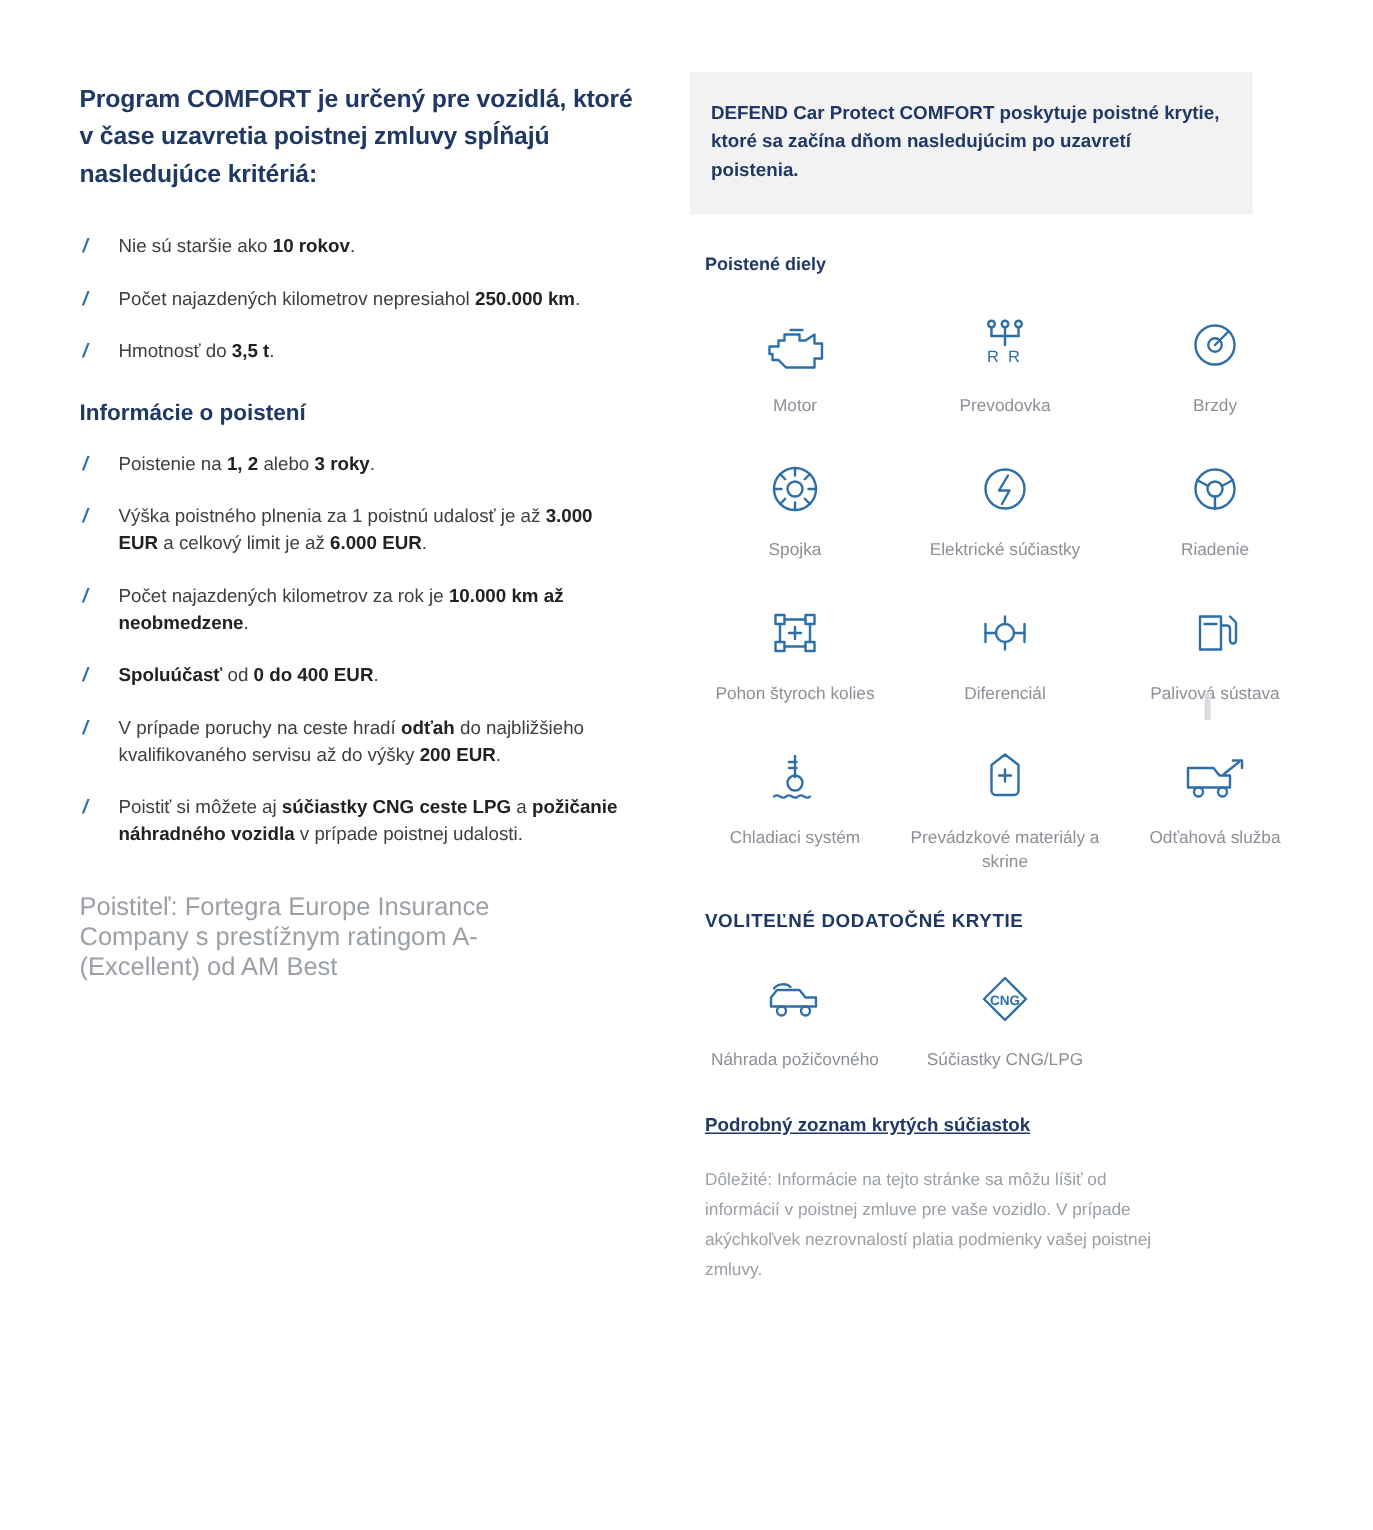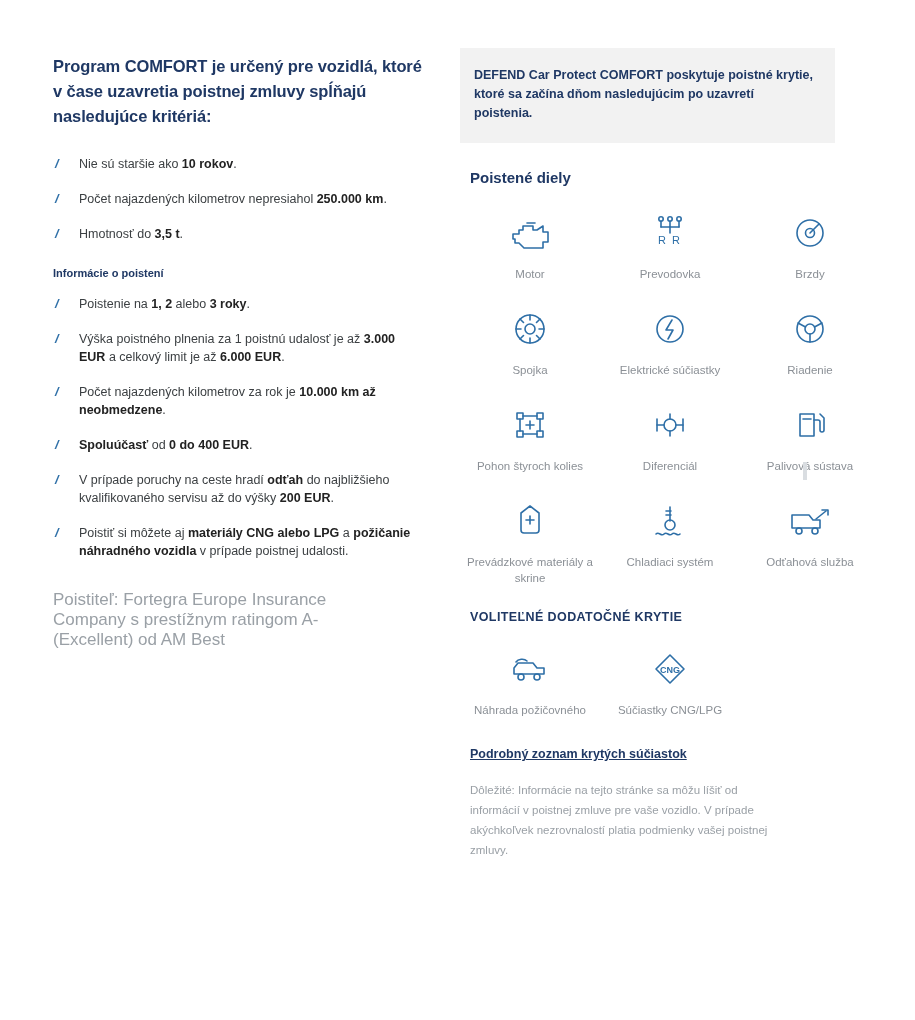--- a/index.html
+++ b/index.html
@@ -58,21 +58,21 @@
     left: 2px;
     top: 0px;
     color: #2e6fa7;
     font-size: 13px;
     font-weight: bold;
     font-style: italic;
   }
   .bullet-item b { color: #222222; font-weight: bold; }
 
   .section-heading {
-    font-size: 11px;
+    font-size: 15px;
     font-weight: bold;
     color: #1f3864;
     margin: 24px 0 16px 0;
   }
 
   .footnote {
     margin-top: 30px;
     font-size: 17px;
     line-height: 20px;
     color: #9aa0a6;
@@ -95,21 +95,21 @@
   }
   .callout-text {
     font-size: 12.5px;
     line-height: 19px;
     font-weight: bold;
     color: #1f3864;
     margin: 0;
   }
 
   .parts-heading {
-    font-size: 15px;
+    font-size: 12px;
     font-weight: bold;
     color: #1f3864;
     margin: 4px 0 16px 10px;
   }
 
   .grid {
     display: grid;
     grid-template-columns: 140px 140px 140px;
     row-gap: 16px;
     margin-left: 0px;
@@ -190,21 +190,21 @@
       </ul>
 
     <h2 class="section-heading">Informácie o poistení</h2>
 
     <ul class="bullet-list" id="info-list">
         <li class="bullet-item"><span class="slash">/</span><span><span>Poistenie na </span><b>1, 2</b><span> alebo </span><b>3 roky</b><span>.</span></span></li>
         <li class="bullet-item"><span class="slash">/</span><span><span>Výška poistného plnenia za 1 poistnú udalosť je až </span><b>3.000 EUR</b><span> a celkový limit je až </span><b>6.000 EUR</b><span>.</span></span></li>
         <li class="bullet-item"><span class="slash">/</span><span><span>Počet najazdených kilometrov za rok je </span><b>10.000 km až neobmedzene</b><span>.</span></span></li>
         <li class="bullet-item"><span class="slash">/</span><span><b>Spoluúčasť</b><span> od </span><b>0 do 400 EUR</b><span>.</span></span></li>
         <li class="bullet-item"><span class="slash">/</span><span><span>V prípade poruchy na ceste hradí </span><b>odťah</b><span> do najbližšieho kvalifikovaného servisu až do výšky </span><b>200 EUR</b><span>.</span></span></li>
-        <li class="bullet-item"><span class="slash">/</span><span><span>Poistiť si môžete aj </span><b>materiály CNG alebo LPG</b><span> a </span><b>požičanie náhradného vozidla</b><span> v prípade poistnej udalosti.</span></span></li>
+        <li class="bullet-item"><span class="slash">/</span><span><span>Poistiť si môžete aj </span><b>súčiastky CNG ceste LPG</b><span> a </span><b>požičanie náhradného vozidla</b><span> v prípade poistnej udalosti.</span></span></li>
       </ul>
 
     <div class="footnote">Poistiteľ: Fortegra Europe Insurance Company s prestížnym ratingom A- (Excellent) od AM Best</div>
   </div>
 
   <div class="right-col">
 
     <div class="callout">
       <p class="callout-text">DEFEND Car Protect COMFORT poskytuje poistné krytie, ktoré sa začína dňom nasledujúcim po uzavretí poistenia.</p>
     </div>
@@ -301,37 +301,37 @@
             <svg width="40" height="42" viewBox="0 0 40 42">
               <path fill="none" stroke="#2e6fa7" stroke-width="1.6" stroke-linecap="round" stroke-linejoin="round" d="M10 10h14v22H10z"></path>
               <path fill="none" stroke="#2e6fa7" stroke-width="1.6" stroke-linecap="round" stroke-linejoin="round" d="M13 15h8"></path>
               <path fill="none" stroke="#2e6fa7" stroke-width="1.6" stroke-linecap="round" stroke-linejoin="round" d="M24 16h4a2 2 0 012 2v8a2 2 0 002 2 2 2 0 002-2V14l-4-4"></path>
             </svg>
           </div>
           <div class="icon-label">Palivová sústava</div>
         </div>
         <div class="grid-cell">
           <div class="icon-wrap">
-            <svg width="38" height="44" viewBox="0 0 38 44">
-              <path fill="none" stroke="#2e6fa7" stroke-width="1.6" stroke-linecap="round" stroke-linejoin="round" d="M19 7l9 7v17a3 3 0 01-3 3H13a3 3 0 01-3-3V14z"></path>
-              <path fill="none" stroke="#2e6fa7" stroke-width="1.6" stroke-linecap="round" stroke-linejoin="round" d="M19 17v8M15 21h8"></path>
-            </svg>
-          </div>
-          <div class="icon-label">Prevádzkové materiály a skrine</div>
-        </div>
-        <div class="grid-cell">
-          <div class="icon-wrap">
             <svg width="44" height="40" viewBox="0 0 44 40">
               <path fill="none" stroke="#2e6fa7" stroke-width="1.6" stroke-linecap="round" stroke-linejoin="round" d="M22 6v14"></path>
               <circle cx="22" cy="24" r="5" fill="none" stroke="#2e6fa7" stroke-width="1.6" stroke-linecap="round" stroke-linejoin="round"></circle>
               <path fill="none" stroke="#2e6fa7" stroke-width="1.6" stroke-linecap="round" stroke-linejoin="round" d="M18 10h5M18 14h5"></path>
               <path fill="none" stroke="#2e6fa7" stroke-width="1.6" stroke-linecap="round" stroke-linejoin="round" d="M8 33c3-3 5 3 8 0s5 3 8 0 5 3 8 0"></path>
             </svg>
           </div>
           <div class="icon-label">Chladiaci systém</div>
+        </div>
+        <div class="grid-cell">
+          <div class="icon-wrap">
+            <svg width="38" height="44" viewBox="0 0 38 44">
+              <path fill="none" stroke="#2e6fa7" stroke-width="1.6" stroke-linecap="round" stroke-linejoin="round" d="M19 7l9 7v17a3 3 0 01-3 3H13a3 3 0 01-3-3V14z"></path>
+              <path fill="none" stroke="#2e6fa7" stroke-width="1.6" stroke-linecap="round" stroke-linejoin="round" d="M19 17v8M15 21h8"></path>
+            </svg>
+          </div>
+          <div class="icon-label">Prevádzkové materiály a skrine</div>
         </div>
         <div class="grid-cell">
           <div class="icon-wrap">
             <svg width="48" height="40" viewBox="0 0 48 40">
               <path fill="none" stroke="#2e6fa7" stroke-width="1.6" stroke-linecap="round" stroke-linejoin="round" d="M6 27h28v-8h-7l-4-5H6z"></path>
               <circle cx="13" cy="30" r="3" fill="none" stroke="#2e6fa7" stroke-width="1.6" stroke-linecap="round" stroke-linejoin="round"></circle>
               <circle cx="29" cy="30" r="3" fill="none" stroke="#2e6fa7" stroke-width="1.6" stroke-linecap="round" stroke-linejoin="round"></circle>
               <path fill="none" stroke="#2e6fa7" stroke-width="1.6" stroke-linecap="round" stroke-linejoin="round" d="M30 18l10-8"></path>
               <path fill="none" stroke="#2e6fa7" stroke-width="1.6" stroke-linecap="round" stroke-linejoin="round" d="M36 9h6v5"></path>
             </svg>

